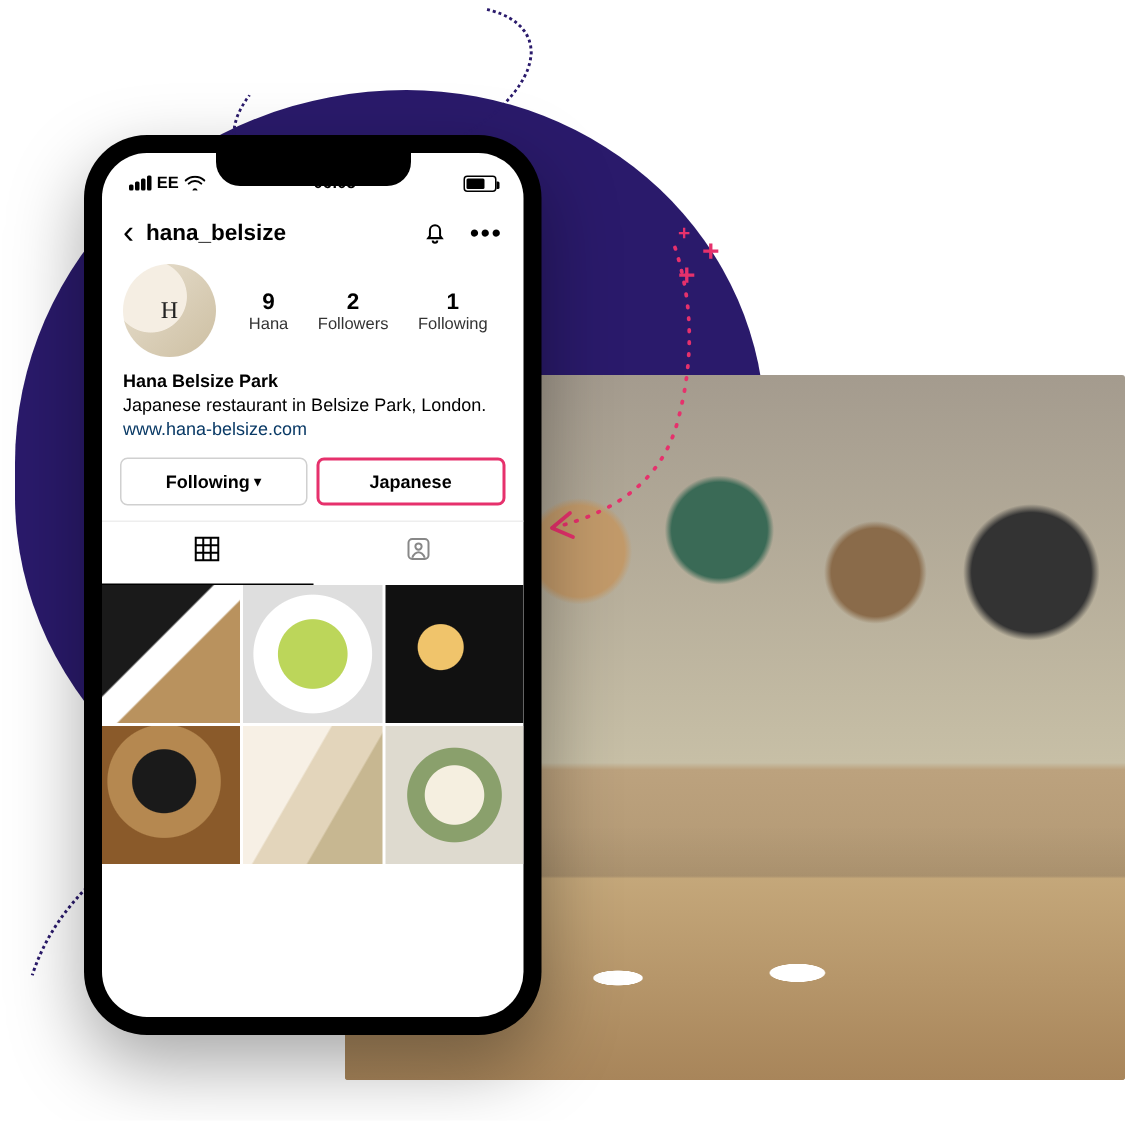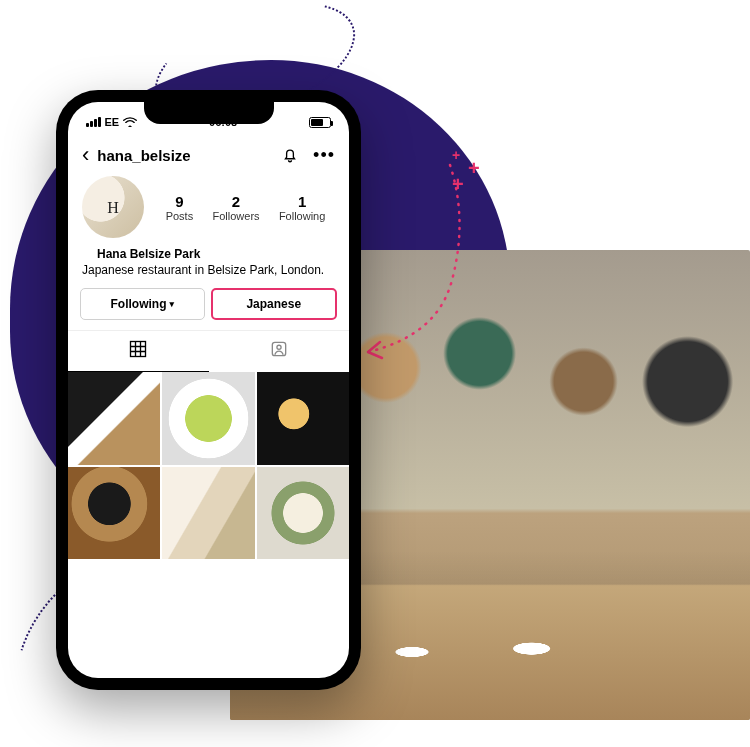--- a/index.html
+++ b/index.html
@@ -177,21 +177,21 @@
     font-size: 16px;
     color: #222;
   }
   .stats { flex: 1; display: flex; justify-content: space-around; }
   .stat { text-align: center; }
   .stat-num { font-weight: 700; font-size: 15px; }
   .stat-lbl { font-size: 11px; color: #333; }
 
   
   .bio { padding: 4px 14px 8px 14px; font-size: 12px; line-height: 1.35; }
-  .bio-name { font-weight: 700; margin-left: 15px; }
+  .bio-name { font-weight: 700; }
   .bio-link { color: #0a3a66; }
 
   
   .action-row {
     display: flex;
     gap: 6px;
     padding: 2px 12px 10px 12px;
   }
   .ig-btn {
     flex: 1;
@@ -299,36 +299,37 @@
         </span>
         <span class="dots-icon">•••</span>
       </div>
     </div>
 
     <div class="stats-row">
       <div class="avatar" data-letter="H"></div>
       <div class="stats">
         <div class="stat">
           <div class="stat-num">9</div>
-          <div class="stat-lbl">Posts</div>
+          <div class="stat-lbl">Hana</div>
         </div>
         <div class="stat">
           <div class="stat-num">2</div>
           <div class="stat-lbl">Followers</div>
         </div>
         <div class="stat">
           <div class="stat-num">1</div>
           <div class="stat-lbl">Following</div>
         </div>
       </div>
     </div>
 
     <div class="bio">
       <div class="bio-name">Hana Belsize Park</div>
       <div>Japanese restaurant in Belsize Park, London.</div>
+      <div class="bio-link">www.hana-belsize.com</div>
     </div>
 
     <div class="action-row">
       <div class="ig-btn">
         <span>Following</span>
         <span class="chev-down">▾</span>
       </div>
       <div class="ig-btn highlight">
         <span>Japanese</span>
       </div>

